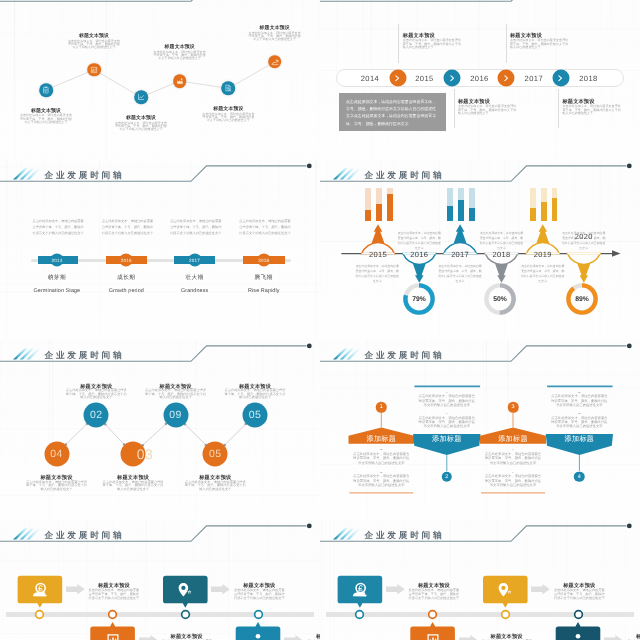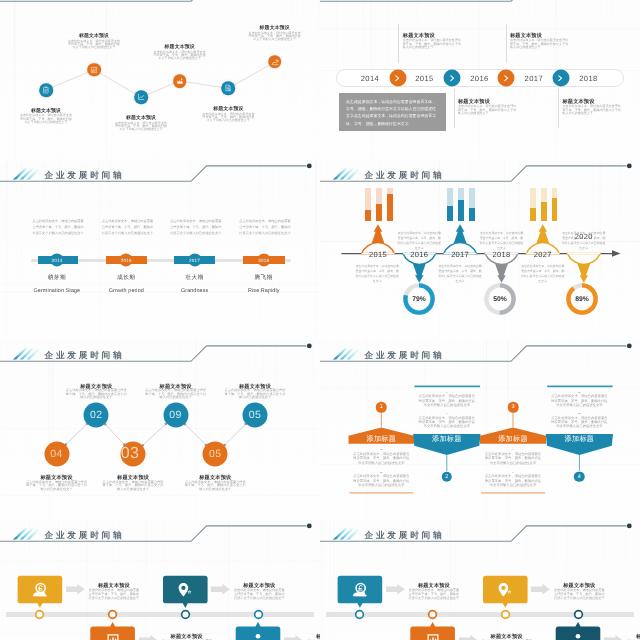--- a/index.html
+++ b/index.html
@@ -370,21 +370,21 @@
         <path d="M99.3 122.7 L103.6 115.3 L101.6 115.3 L105.6 104.1 L93.0 104.1 L97.0 115.3 L95.0 115.3 Z" fill="#1b87ad"></path>
         <path d="M140.1 64.3 L144.4 71.7 L142.4 71.7 L146.4 82.9 L133.79999999999998 82.9 L137.79999999999998 71.7 L135.79999999999998 71.7 Z" fill="#1b87ad"></path>
         <path d="M181.5 122.7 L185.8 115.3 L183.8 115.3 L187.8 104.1 L175.2 104.1 L179.2 115.3 L177.2 115.3 Z" fill="#8a8f96"></path>
         <path d="M222.8 64.3 L227.10000000000002 71.7 L225.10000000000002 71.7 L229.10000000000002 82.9 L216.5 82.9 L220.5 71.7 L218.5 71.7 Z" fill="#e8a722"></path>
         <path d="M263.8 122.7 L268.1 115.3 L266.1 115.3 L270.1 104.1 L257.5 104.1 L261.5 115.3 L259.5 115.3 Z" fill="#e8a722"></path>
       </svg>
       <div style="position:absolute;left:58.0px;top:93.6px;transform:translate(-50%,-50%);font-size:7.5px;color:#3c3c3c;letter-spacing:0.3px;">2015</div>
       <div style="position:absolute;left:99.3px;top:93.6px;transform:translate(-50%,-50%);font-size:7.5px;color:#3c3c3c;letter-spacing:0.3px;">2016</div>
       <div style="position:absolute;left:140.1px;top:93.6px;transform:translate(-50%,-50%);font-size:7.5px;color:#3c3c3c;letter-spacing:0.3px;">2017</div>
       <div style="position:absolute;left:181.5px;top:93.6px;transform:translate(-50%,-50%);font-size:7.5px;color:#3c3c3c;letter-spacing:0.3px;">2018</div>
-      <div style="position:absolute;left:222.8px;top:93.6px;transform:translate(-50%,-50%);font-size:7.5px;color:#3c3c3c;letter-spacing:0.3px;">2027</div>
+      <div style="position:absolute;left:222.8px;top:93.6px;transform:translate(-50%,-50%);font-size:7.5px;color:#3c3c3c;letter-spacing:0.3px;">2019</div>
       <div style="position:absolute;left:263.8px;top:76px;transform:translate(-50%,-50%);font-size:7.5px;color:#3c3c3c;letter-spacing:0.3px;">2020</div>
       <div style="position:absolute;left:44.9px;top:28.200000000000003px;width:5.9px;height:32.8px;background:#e3701a;opacity:0.24;"></div>
       <div style="position:absolute;left:44.9px;top:50.0px;width:5.9px;height:11px;background:#e3701a;"></div>
       <div style="position:absolute;left:56.1px;top:28.200000000000003px;width:5.9px;height:32.8px;background:#e3701a;opacity:0.24;"></div>
       <div style="position:absolute;left:56.1px;top:43.7px;width:5.9px;height:17.3px;background:#e3701a;"></div>
       <div style="position:absolute;left:66.7px;top:28.200000000000003px;width:5.9px;height:32.8px;background:#e3701a;opacity:0.24;"></div>
       <div style="position:absolute;left:66.7px;top:34.0px;width:5.9px;height:27px;background:#e3701a;"></div>
       <div style="position:absolute;left:127.0px;top:28.200000000000003px;width:5.9px;height:32.8px;background:#1b87ad;opacity:0.24;"></div>
       <div style="position:absolute;left:127.0px;top:45.5px;width:5.9px;height:15.5px;background:#1b87ad;"></div>
       <div style="position:absolute;left:138.2px;top:28.200000000000003px;width:5.9px;height:32.8px;background:#1b87ad;opacity:0.24;"></div>
@@ -485,21 +485,21 @@
       </svg>
       <div class="cir" style="left:56.5px;top:113.6px;width:25.0px;height:25.0px;background:#e3701a;"></div>
       <div style="position:absolute;left:56.5px;top:113.6px;transform:translate(-50%,-50%);font-size:10.5px;color:#f6d7b4;letter-spacing:0.4px;">04</div>
       <div class="tt" style="left:56.5px;top:134.2px;font-size:5.2px;">标题文本预设</div>
       <div class="bt" style="left:56.5px;top:140.9px;width:64px;font-size:3.2px;line-height:3.5px;">点击此处添加文本，请结合内容需要合理设置字体、字号、颜色，删除此行提示文字后输入自己的描述性文字</div>
       <div class="cir" style="left:96.3px;top:74.7px;width:25.0px;height:25.0px;background:#1b87ad;"></div>
       <div style="position:absolute;left:96.3px;top:74.7px;transform:translate(-50%,-50%);font-size:10.5px;color:#c9ecf4;letter-spacing:0.4px;">02</div>
       <div class="tt" style="left:96.3px;top:42.7px;font-size:5.2px;">标题文本预设</div>
       <div class="bt" style="left:96.3px;top:49.4px;width:64px;font-size:3.2px;line-height:3.5px;">点击此处添加文本，请结合内容需要合理设置字体、字号、颜色，删除此行提示文字后输入自己的描述性文字</div>
       <div class="cir" style="left:133.1px;top:114.1px;width:25.0px;height:25.0px;background:#e3701a;"></div>
-      <div style="position:absolute;left:130px;top:114.1px;transform:translate(-50%,-50%);font-size:16px;color:#f6d7b4;letter-spacing:0.4px;">03</div>
+      <div style="position:absolute;left:145px;top:114.1px;transform:translate(-50%,-50%);font-size:14px;color:#f6d7b4;letter-spacing:0.4px;">03</div>
       <div class="tt" style="left:133.1px;top:134.2px;font-size:5.2px;">标题文本预设</div>
       <div class="bt" style="left:133.1px;top:140.9px;width:64px;font-size:3.2px;line-height:3.5px;">点击此处添加文本，请结合内容需要合理设置字体、字号、颜色，删除此行提示文字后输入自己的描述性文字</div>
       <div class="cir" style="left:175.6px;top:75.0px;width:25.0px;height:25.0px;background:#1b87ad;"></div>
       <div style="position:absolute;left:175.6px;top:75.0px;transform:translate(-50%,-50%);font-size:10.5px;color:#c9ecf4;letter-spacing:0.4px;">09</div>
       <div class="tt" style="left:175.6px;top:42.7px;font-size:5.2px;">标题文本预设</div>
       <div class="bt" style="left:175.6px;top:49.4px;width:64px;font-size:3.2px;line-height:3.5px;">点击此处添加文本，请结合内容需要合理设置字体、字号、颜色，删除此行提示文字后输入自己的描述性文字</div>
       <div class="cir" style="left:215.3px;top:114.4px;width:25.0px;height:25.0px;background:#e3701a;"></div>
       <div style="position:absolute;left:215.3px;top:114.4px;transform:translate(-50%,-50%);font-size:10.5px;color:#f6d7b4;letter-spacing:0.4px;">05</div>
       <div class="tt" style="left:215.3px;top:134.2px;font-size:5.2px;">标题文本预设</div>
       <div class="bt" style="left:215.3px;top:140.9px;width:64px;font-size:3.2px;line-height:3.5px;">点击此处添加文本，请结合内容需要合理设置字体、字号、颜色，删除此行提示文字后输入自己的描述性文字</div>

